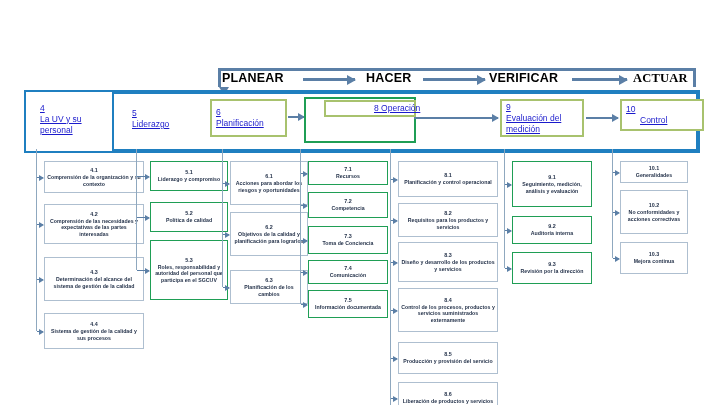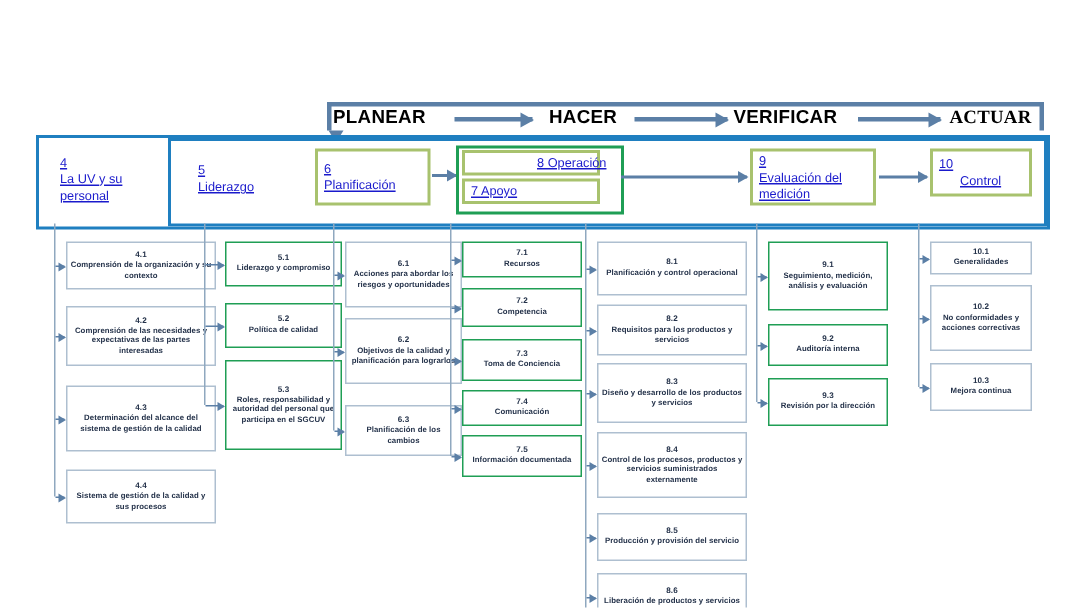--- a/index.html
+++ b/index.html
@@ -109,38 +109,35 @@
   </div>
 
   <div class="top-box olive" style="left:210px;top:51px;width:77px;height:38px;">
     <span class="num">6</span>
     <span class="ttl">Planificación</span>
   </div>
 
   <div class="conn" style="left:288px;top:68px;width:16px;"></div>
 
   <div class="group-green" style="left:304px;top:49px;width:108px;height:42px;"></div>
-  <div class="top-box olive" style="left:308px;top:52px;width:92px;height:17px;padding-left:48px;">
+  <div class="top-box olive" style="left:324px;top:52px;width:92px;height:17px;padding-left:48px;">
     <span class="ttl">8 Operación</span>
-  </div>
-  <div class="top-box olive" style="left:308px;top:71px;width:92px;height:17px;">
-    <span class="ttl">7 Apoyo</span>
   </div>
 
   <div class="conn" style="left:414px;top:69px;width:84px;"></div>
 
   <div class="top-box olive" style="left:500px;top:51px;width:84px;height:38px;">
     <span class="num">9</span>
     <span class="ttl">Evaluación del</span>
     <span class="ttl">medición</span>
   </div>
 
   <div class="conn" style="left:586px;top:69px;width:32px;"></div>
 
-  <div class="top-box olive" style="left:620px;top:51px;width:68px;height:32px;">
+  <div class="top-box olive" style="left:620px;top:51px;width:84px;height:32px;">
     <span class="num">10</span>
     <span class="ttl" style="text-indent:14px;">Control</span>
   </div>
 
   <div id="columns">
       <div class="vline" style="left: 36px; top: 101px; height: 182px;"></div>
       <div class="stub" style="left: 37px; top: 129px; width: 6px;"></div>
       <div class="sub gray" style="left: 44px; top: 113px; width: 100px; height: 32px;">
         <div class="txt"><span class="n">4.1</span><span>Comprensión de la organización y su contexto</span></div>
       </div>

